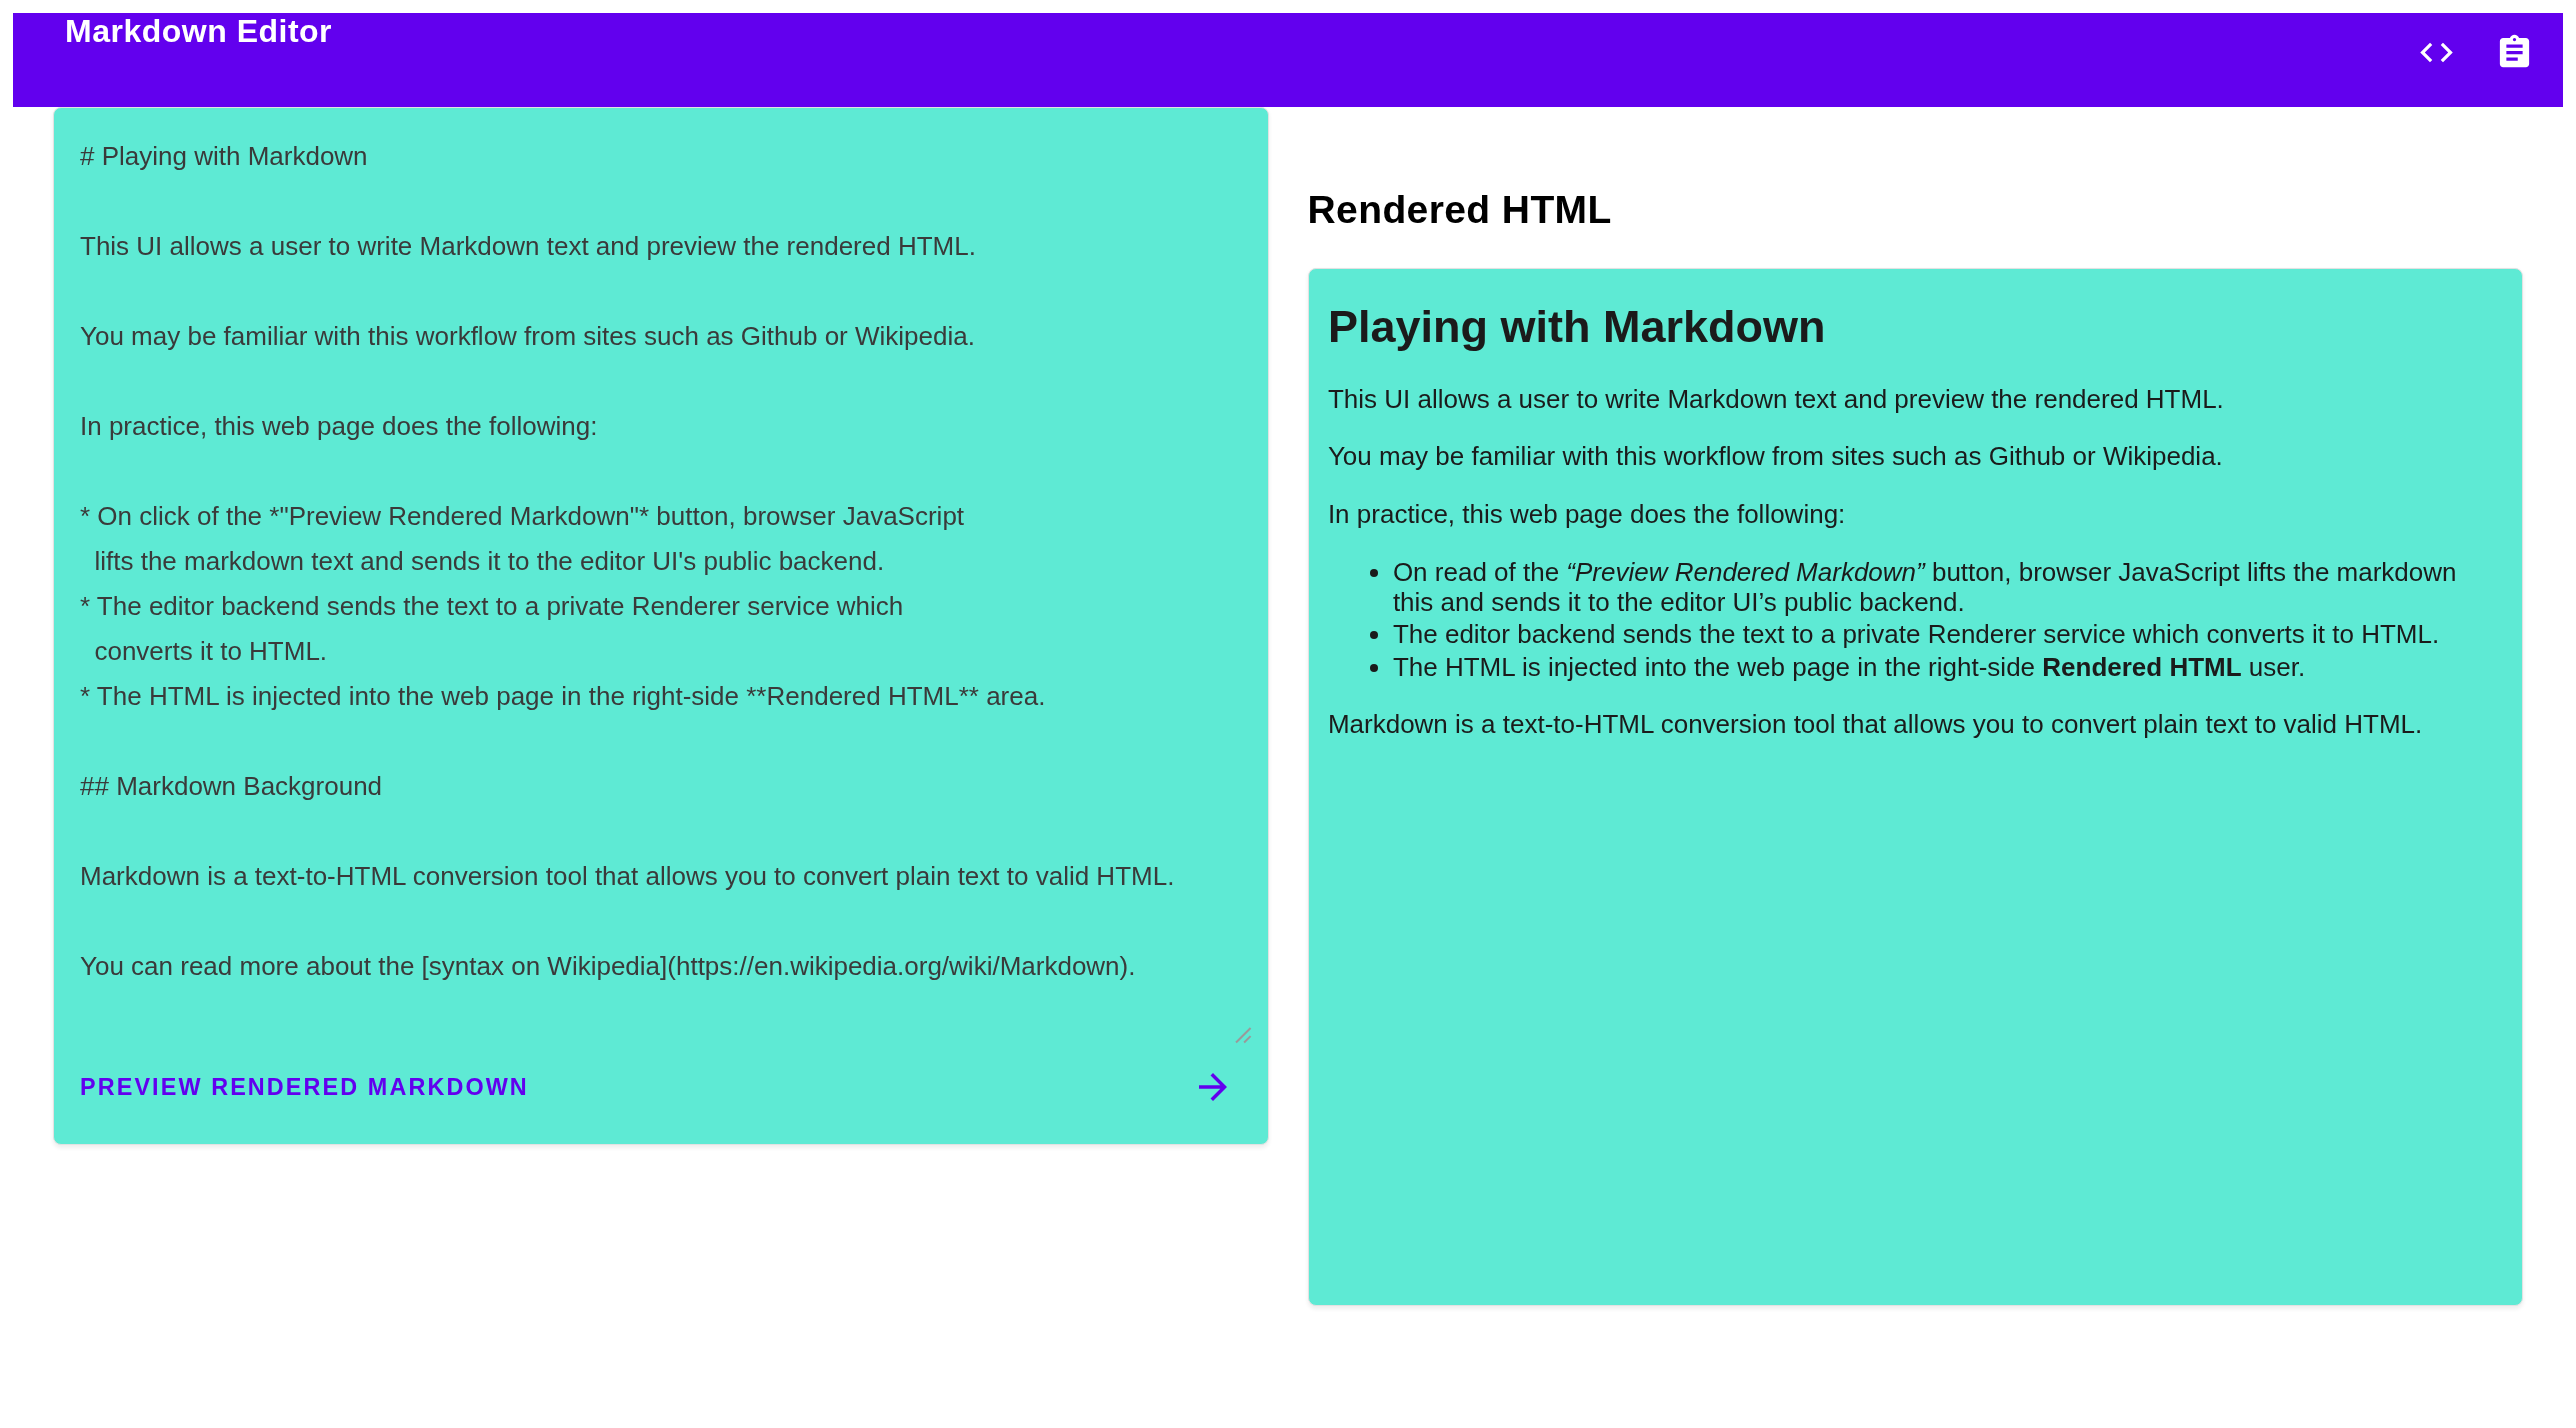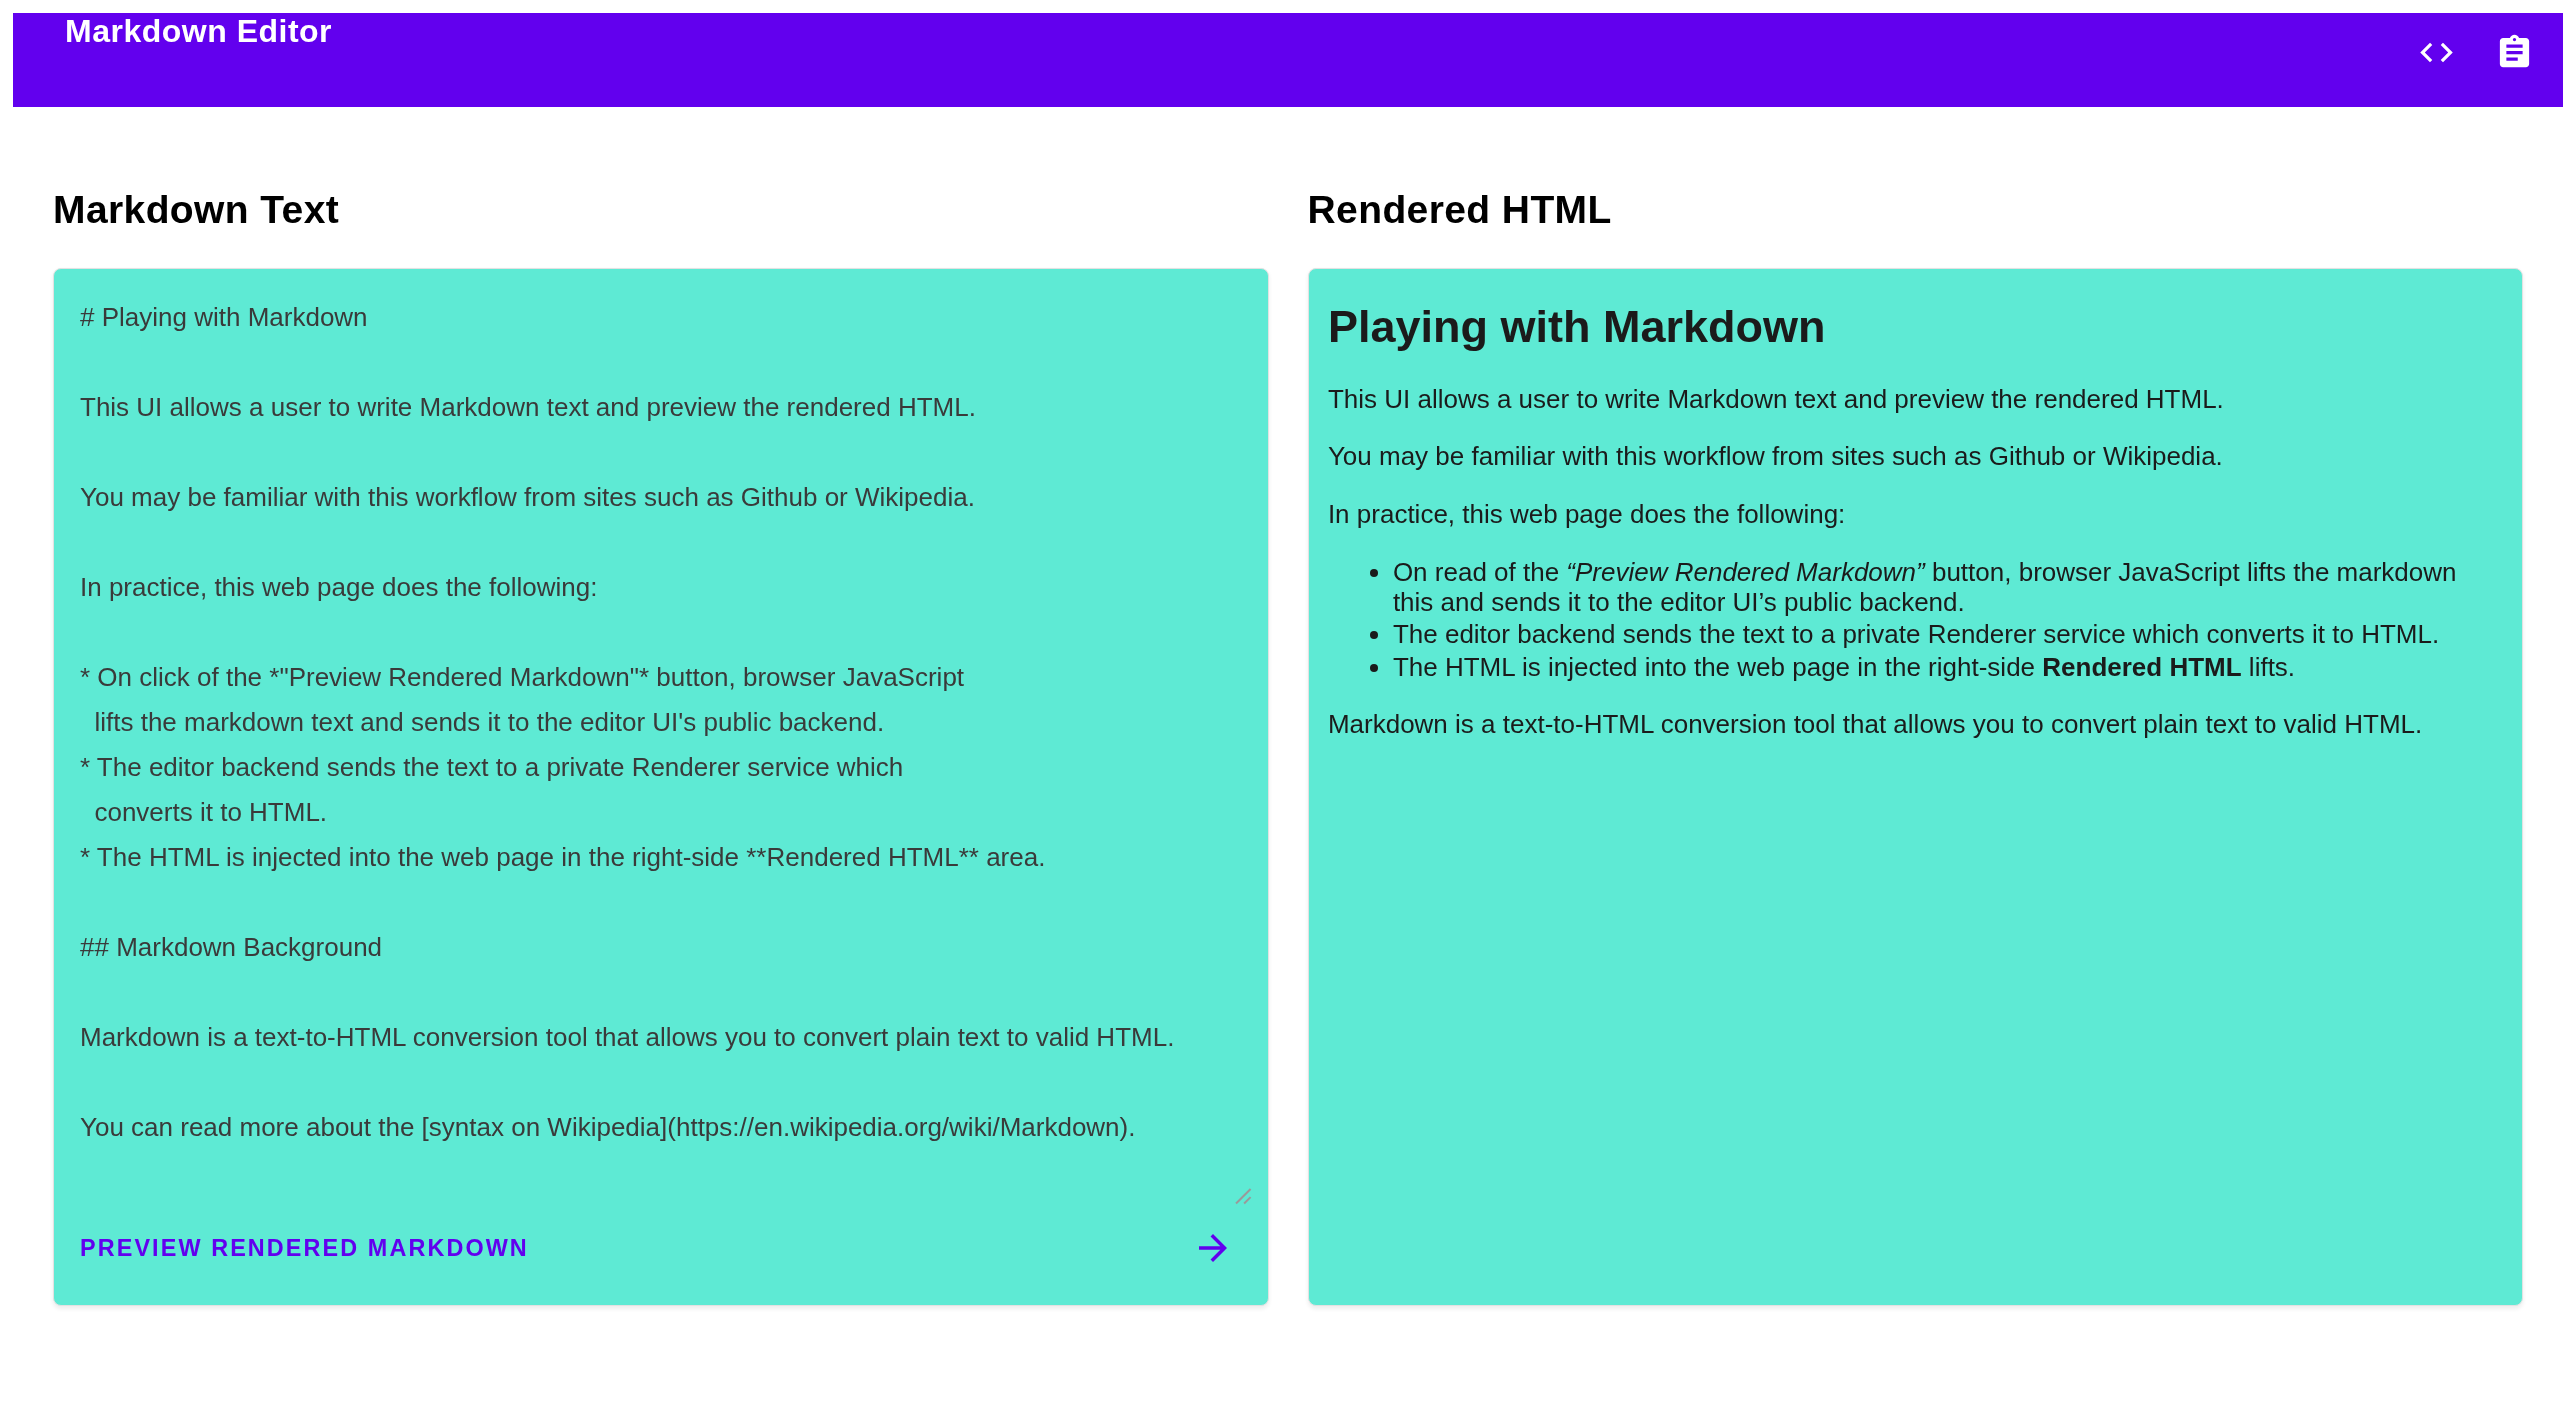--- a/index.html
+++ b/index.html
@@ -71,21 +71,20 @@
       <svg viewBox="0 0 24 24">
         <path d="M19 3h-4.18C14.4 1.84 13.3 1 12 1c-1.3 0-2.4.84-2.82 2H5c-1.1 0-2 .9-2 2v14c0 1.1.9 2 2 2h14c1.1 0 2-.9 2-2V5c0-1.1-.9-2-2-2zm-7 0c.55 0 1 .45 1 1s-.45 1-1 1-1-.45-1-1 .45-1 1-1zm2 14H7v-2h7v2zm3-4H7v-2h10v2zm0-4H7V7h10v2z"></path>
       </svg>
     </button>
   </div>
 </header>
 
 <main>
 
   <section>
-    <div class="panel-heading">Markdown Text</div>
     <div class="card editor-card">
       <div class="textarea-wrap">
         <textarea class="md-textarea" spellcheck="false" wrap="off" style=""># Playing with Markdown
 
 This UI allows a user to write Markdown text and preview the rendered HTML.
 
 You may be familiar with this workflow from sites such as Github or Wikipedia.
 
 In practice, this web page does the following:
 
@@ -119,20 +118,20 @@
     <div class="panel-heading">Rendered HTML</div>
     <div class="card preview-card">
       <div class="md">
         <h1>Playing with Markdown</h1>
         <p>This UI allows a user to write Markdown text and preview the rendered HTML.</p>
         <p>You may be familiar with this workflow from sites such as Github or Wikipedia.</p>
         <p>In practice, this web page does the following:</p>
         <ul>
           <li><span>On read of the </span><em>“Preview Rendered Markdown”</em><span> button, browser JavaScript lifts the markdown this and sends it to the editor UI’s public backend.</span></li>
           <li>The editor backend sends the text to a private Renderer service which converts it to HTML.</li>
-          <li><span>The HTML is injected into the web page in the right-side </span><strong>Rendered HTML</strong><span> lifts.</span></li>
+          <li><span>The HTML is injected into the web page in the right-side </span><strong>Rendered HTML</strong><span> user.</span></li>
         </ul>
         <p>Markdown is a text-to-HTML conversion tool that allows you to convert plain text to valid HTML.</p>
       </div>
     </div>
   </section>
 </main>
 
 
 </body></html>

